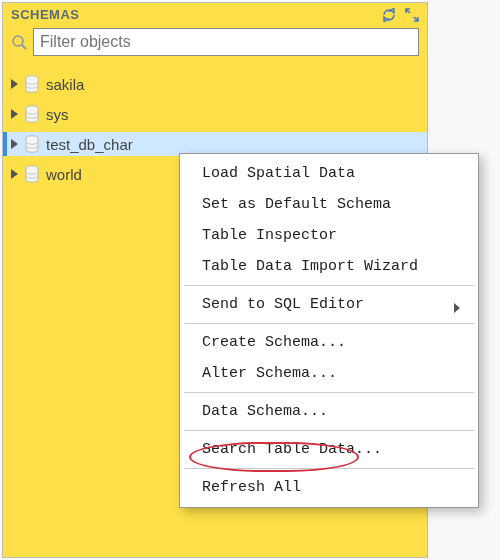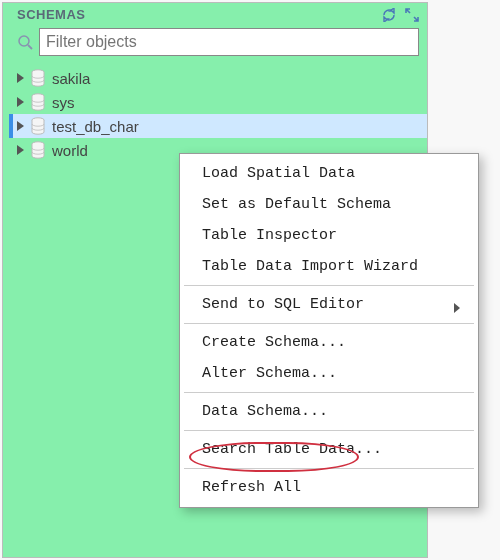--- a/index.html
+++ b/index.html
@@ -10,23 +10,22 @@
     width: 500px;
     height: 560px;
     position: relative;
     color: #333;
   }
   .panel {
     width: 426px;
     height: 556px;
     margin: 2px;
     border: 1px solid #bbb;
-    background: #86efac;
-    position: relative;
-    padding-left: 6px;
+    background: #fde047;
+    position: relative;
   }
   .header {
     display: flex;
     align-items: center;
     justify-content: space-between;
     padding: 4px 8px;
     font-size: 13px;
     font-weight: bold;
     color: #5a6a78;
     letter-spacing: 0.5px;
@@ -62,20 +61,21 @@
     padding: 4px 0;
   }
   .tree-item {
     display: flex;
     align-items: center;
     padding: 3px 4px 3px 8px;
     gap: 6px;
     cursor: pointer;
     font-size: 15px;
     color: #444;
+    margin-top: 6px;
   }
   .tree-item.selected {
     background: #cfe8ff;
     position: relative;
   }
   .tree-item.selected::before {
     content: "";
     position: absolute;
     left: 0; top: 0;
     width: 4px; height: 100%;

